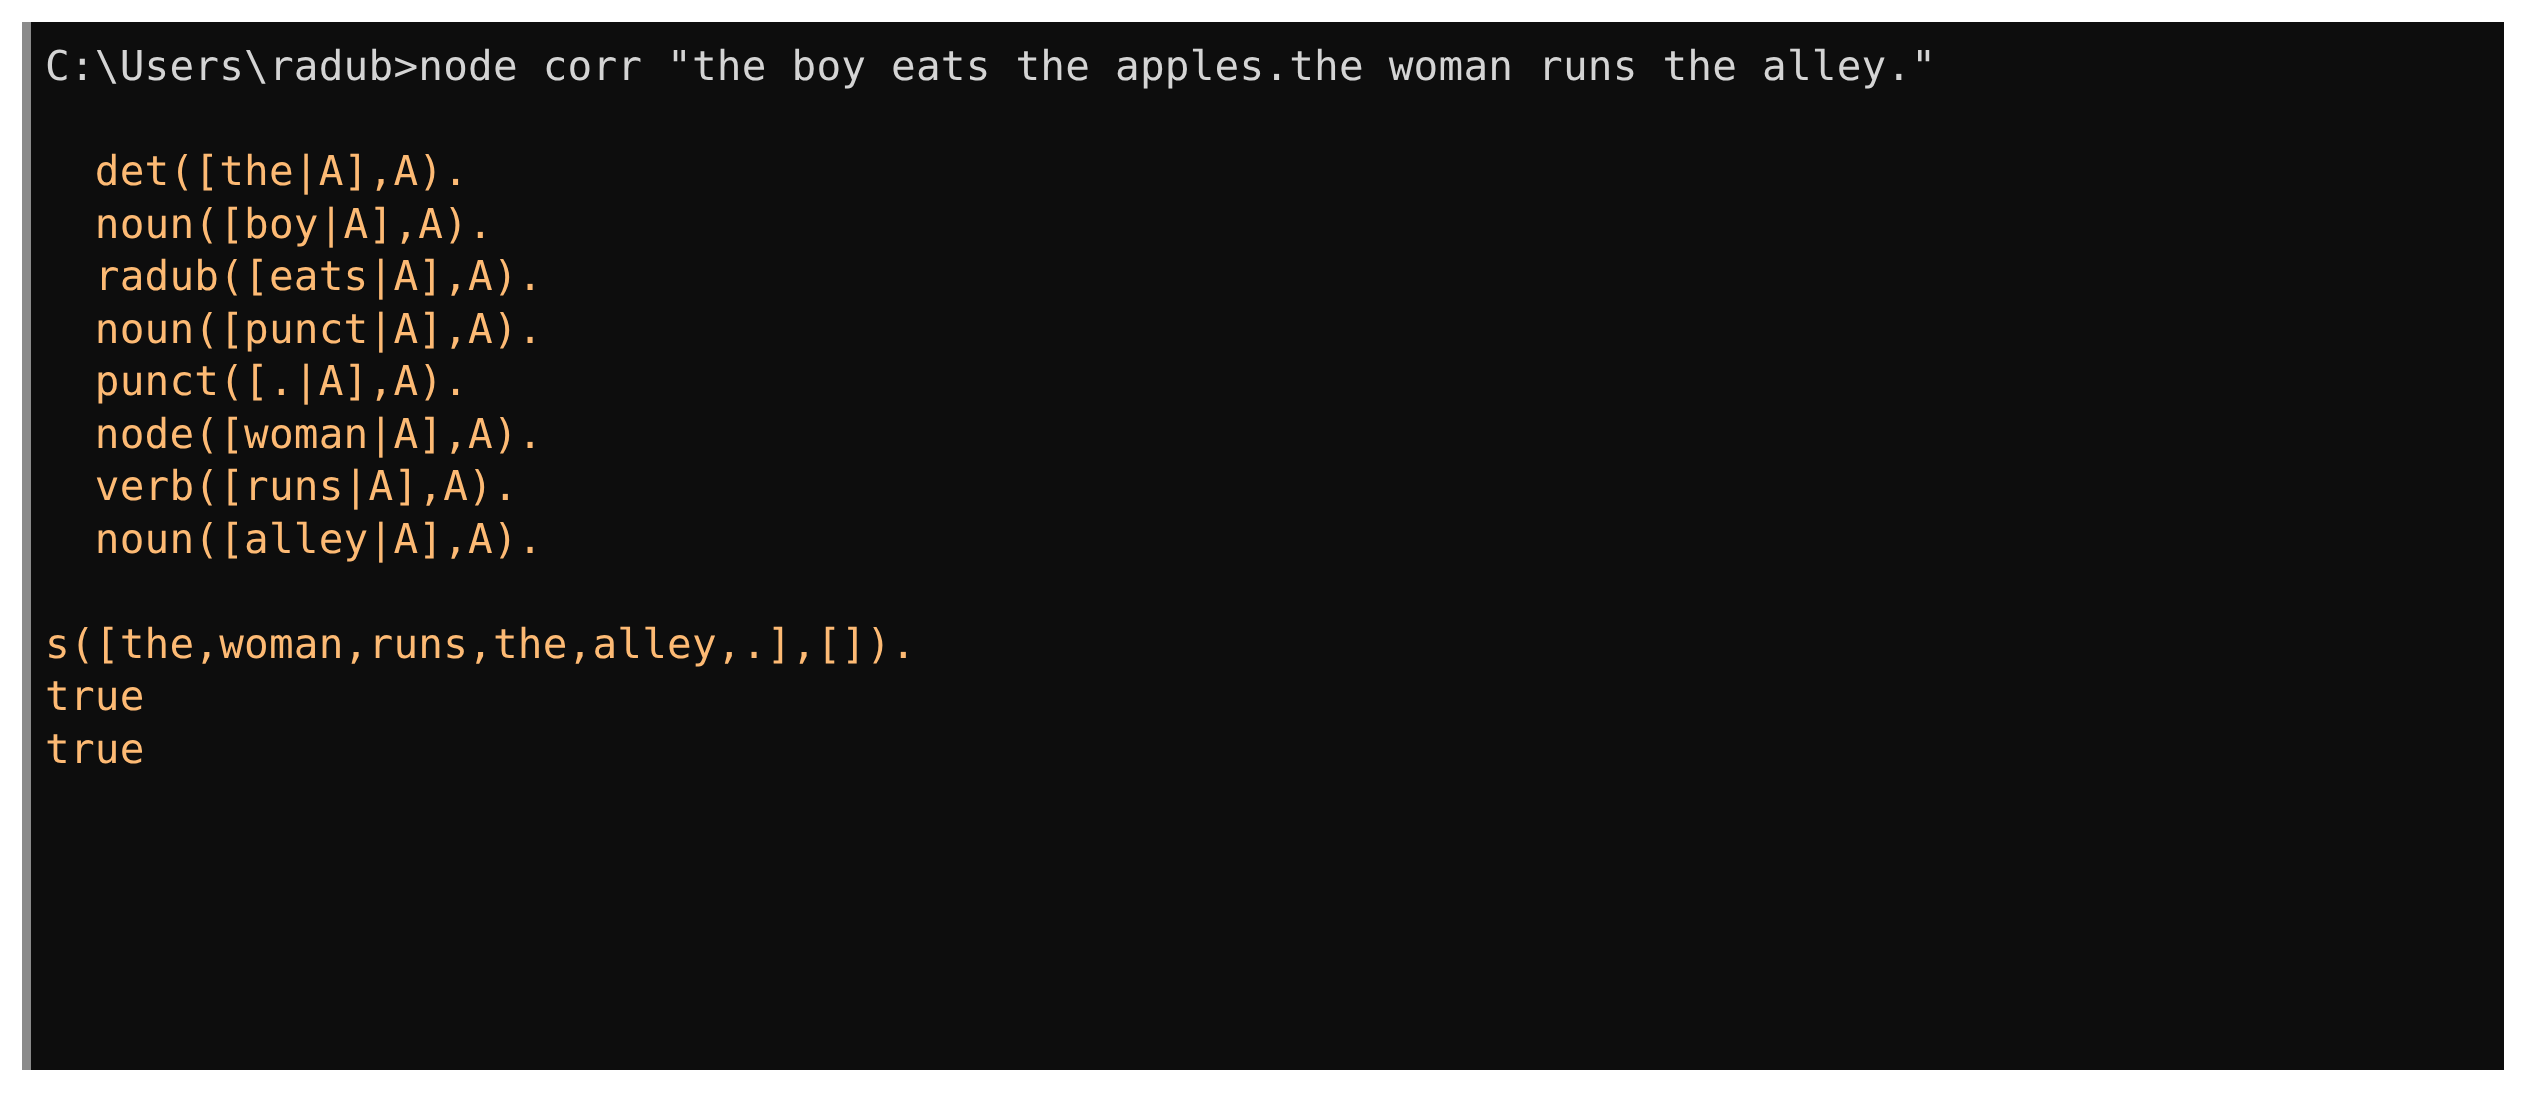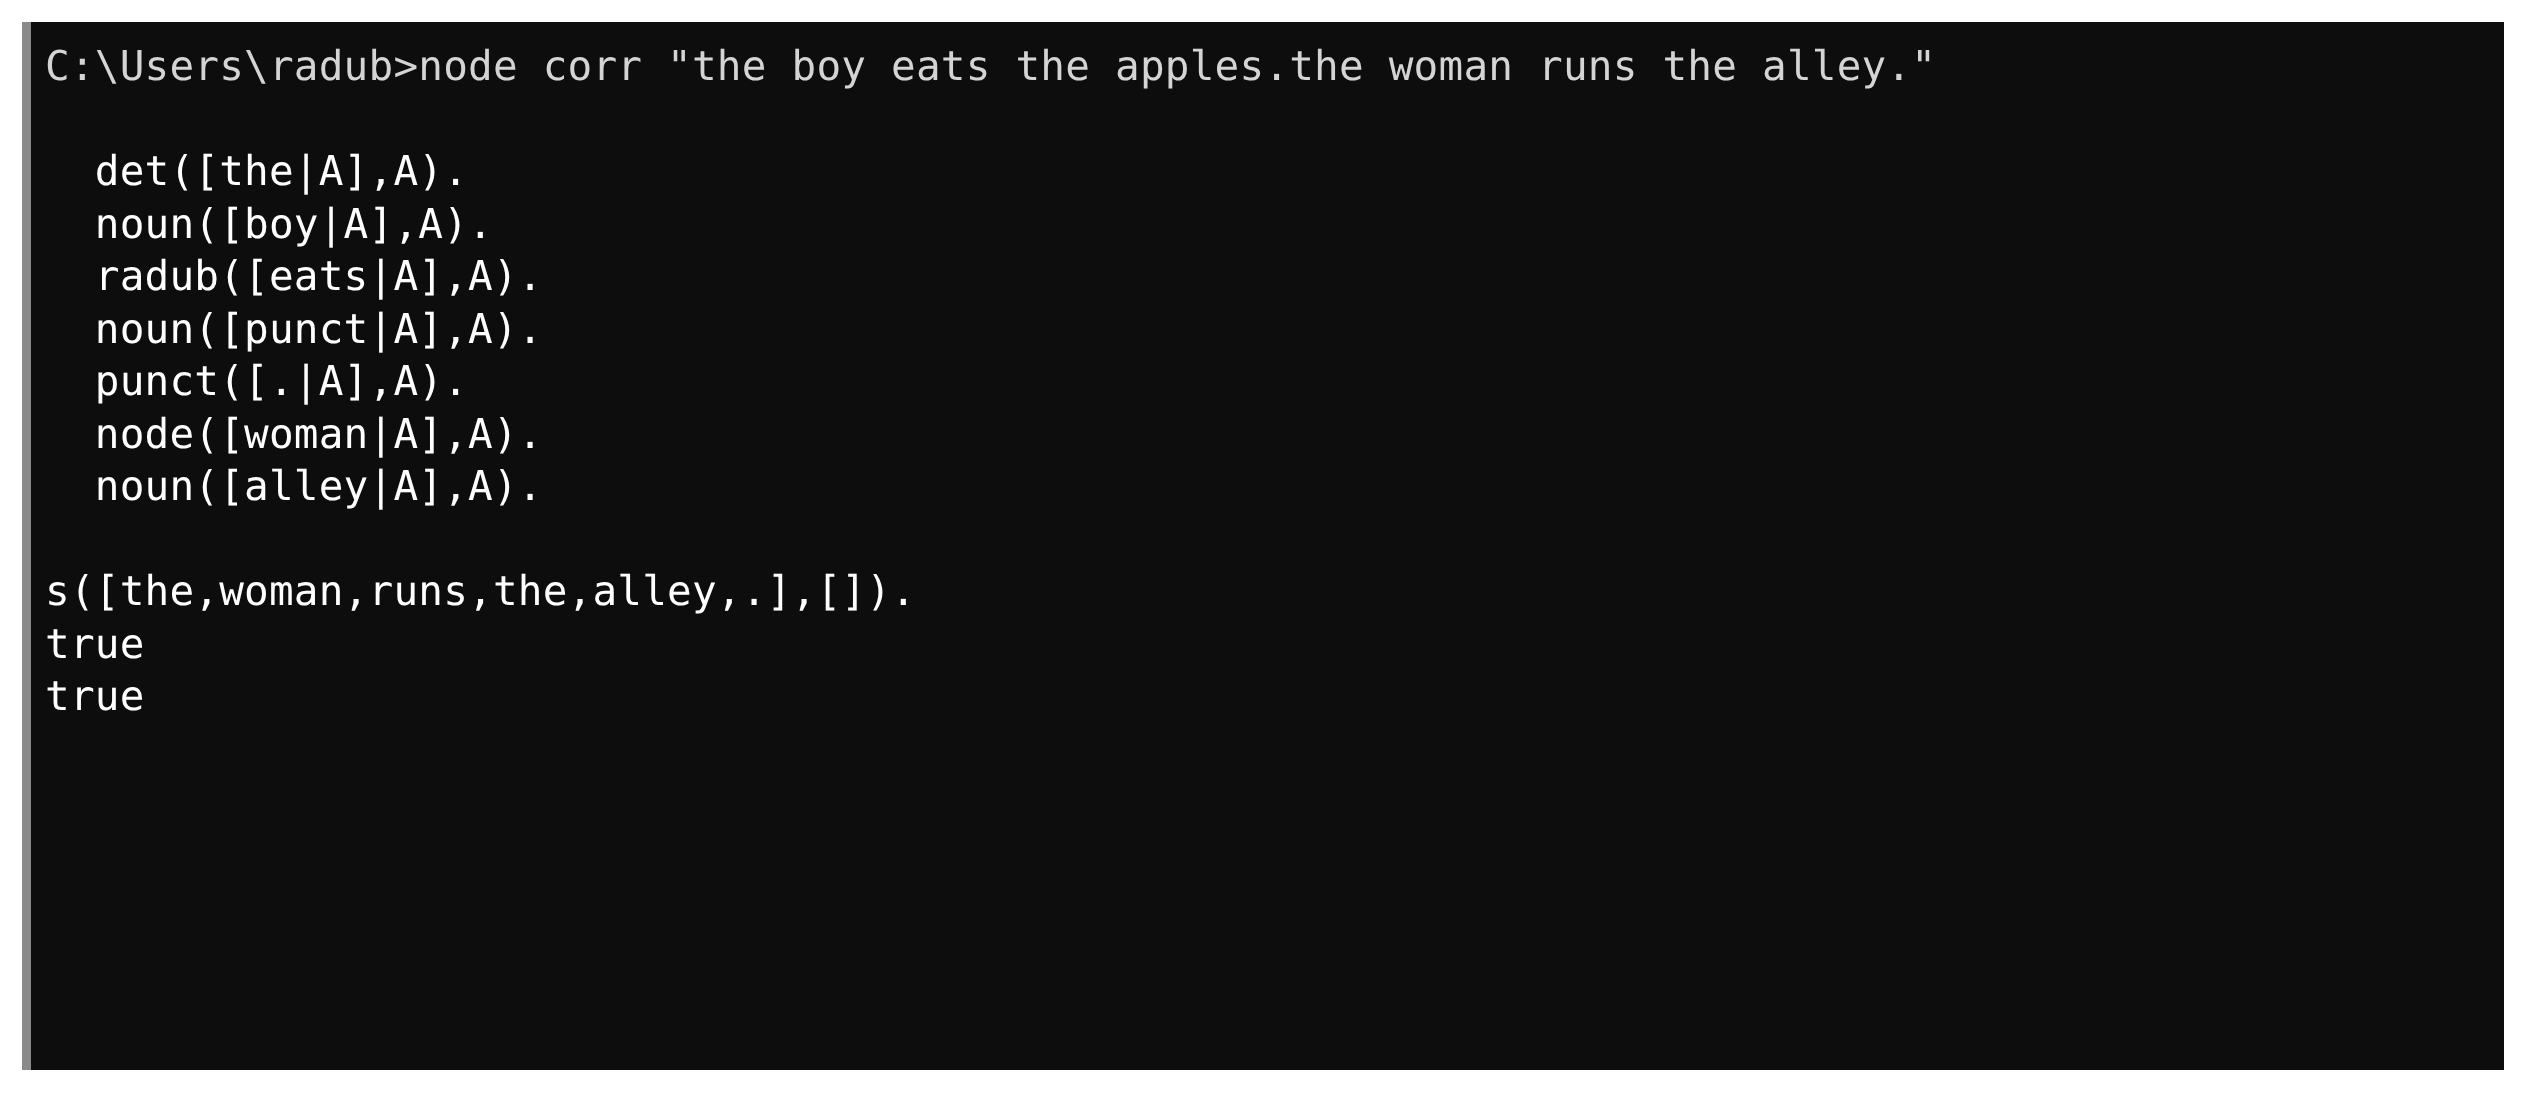--- a/index.html
+++ b/index.html
@@ -34,21 +34,21 @@
   }
   #terminal-screen {
     padding: 18px 0 0 14px;
     box-sizing: border-box;
     height: 100%;
   }
   .term-line {
     font-family: "DejaVu Sans Mono", monospace;
     font-size: 41px;
     line-height: 52.5px;
-    color: #ffffff;
+    color: #fdba74;
     white-space: pre;
     letter-spacing: 0.2px;
     text-rendering: geometricPrecision;
   }
   .term-line.prompt-line {
     color: #d4d4d4;
   }
   .term-line.blank {
     color: transparent;
   }
@@ -70,20 +70,21 @@
       <div class="term-line">  noun([boy|A],A).</div>
 
       <div class="term-line">  radub([eats|A],A).</div>
 
       <div class="term-line">  noun([punct|A],A).</div>
 
       <div class="term-line">  punct([.|A],A).</div>
 
       <div class="term-line">  node([woman|A],A).</div>
 
+      <div class="term-line">  verb([runs|A],A).</div>
 
       <div class="term-line">  noun([alley|A],A).</div>
 
       <div class="term-line blank"> </div>
 
 
       <div class="term-line">s([the,woman,runs,the,alley,.],[]).</div>
 
       <div class="term-line">true</div>
 

